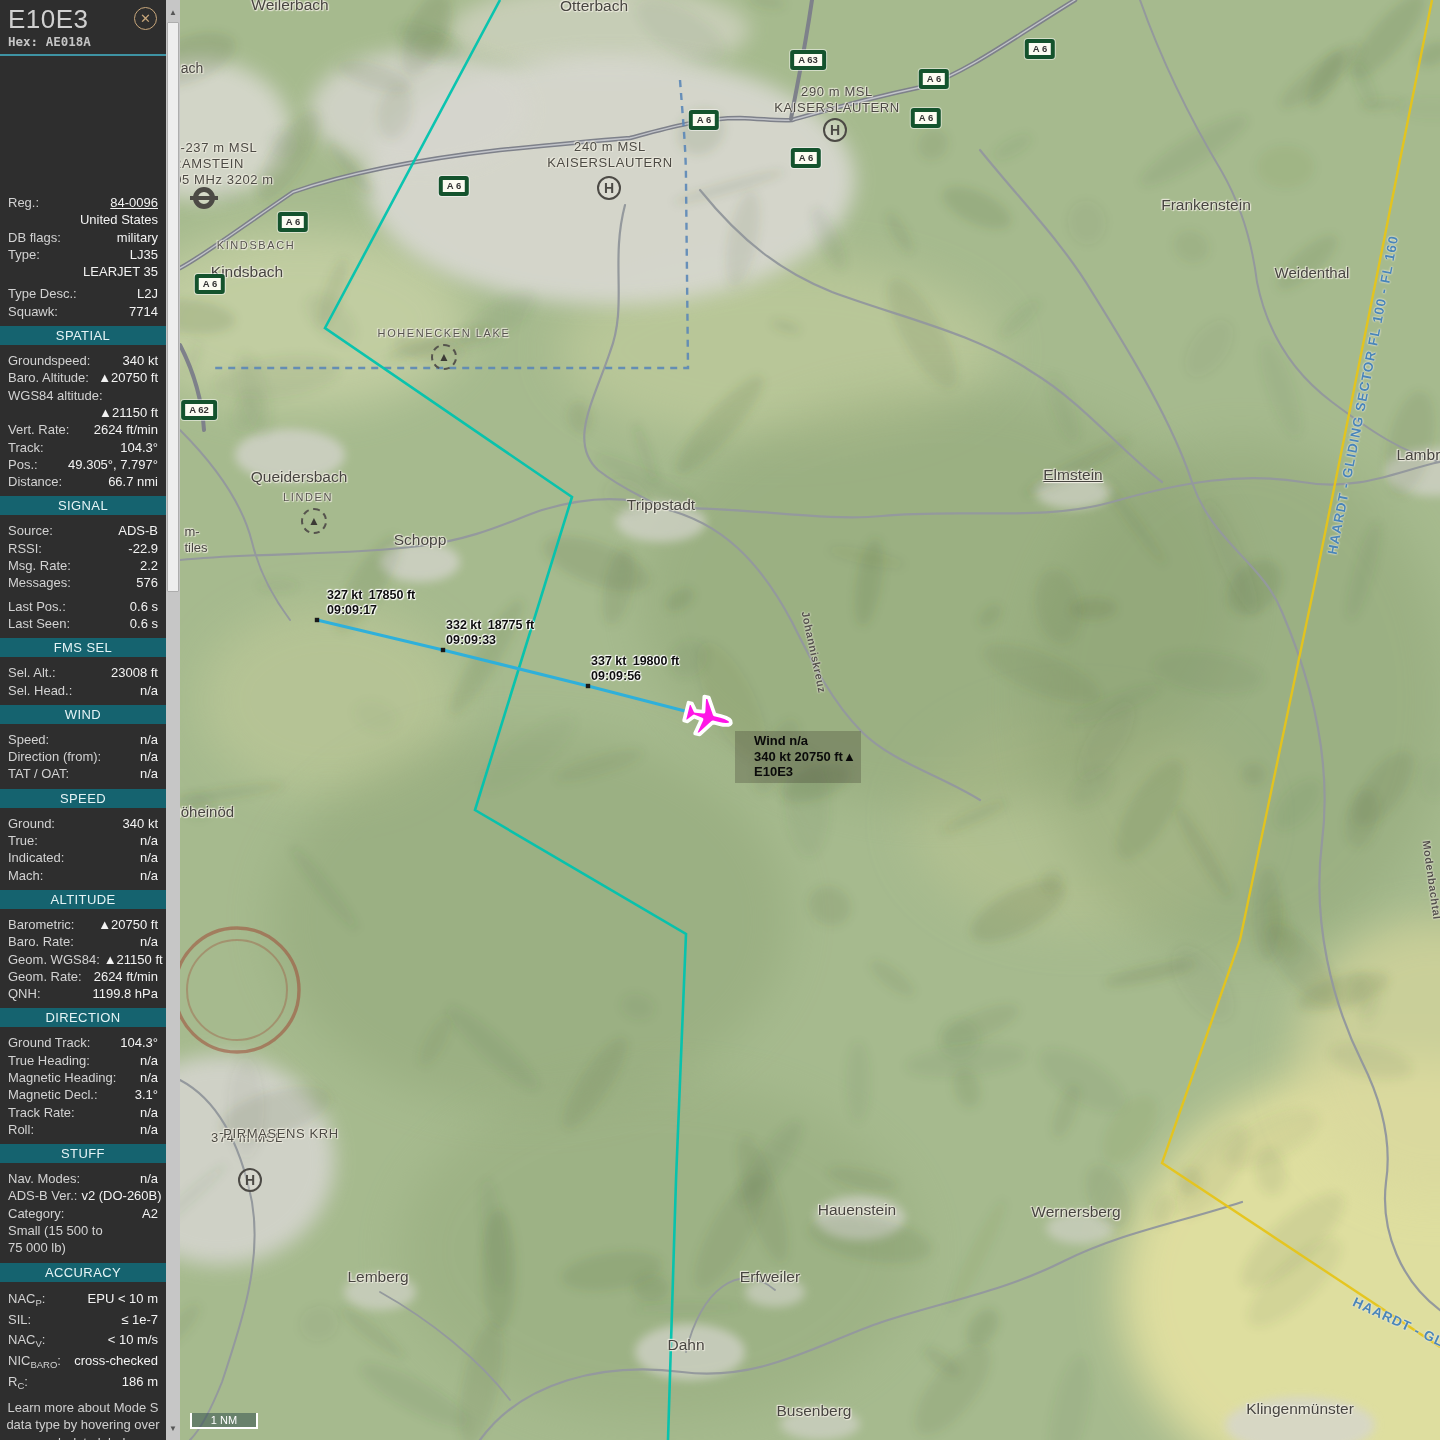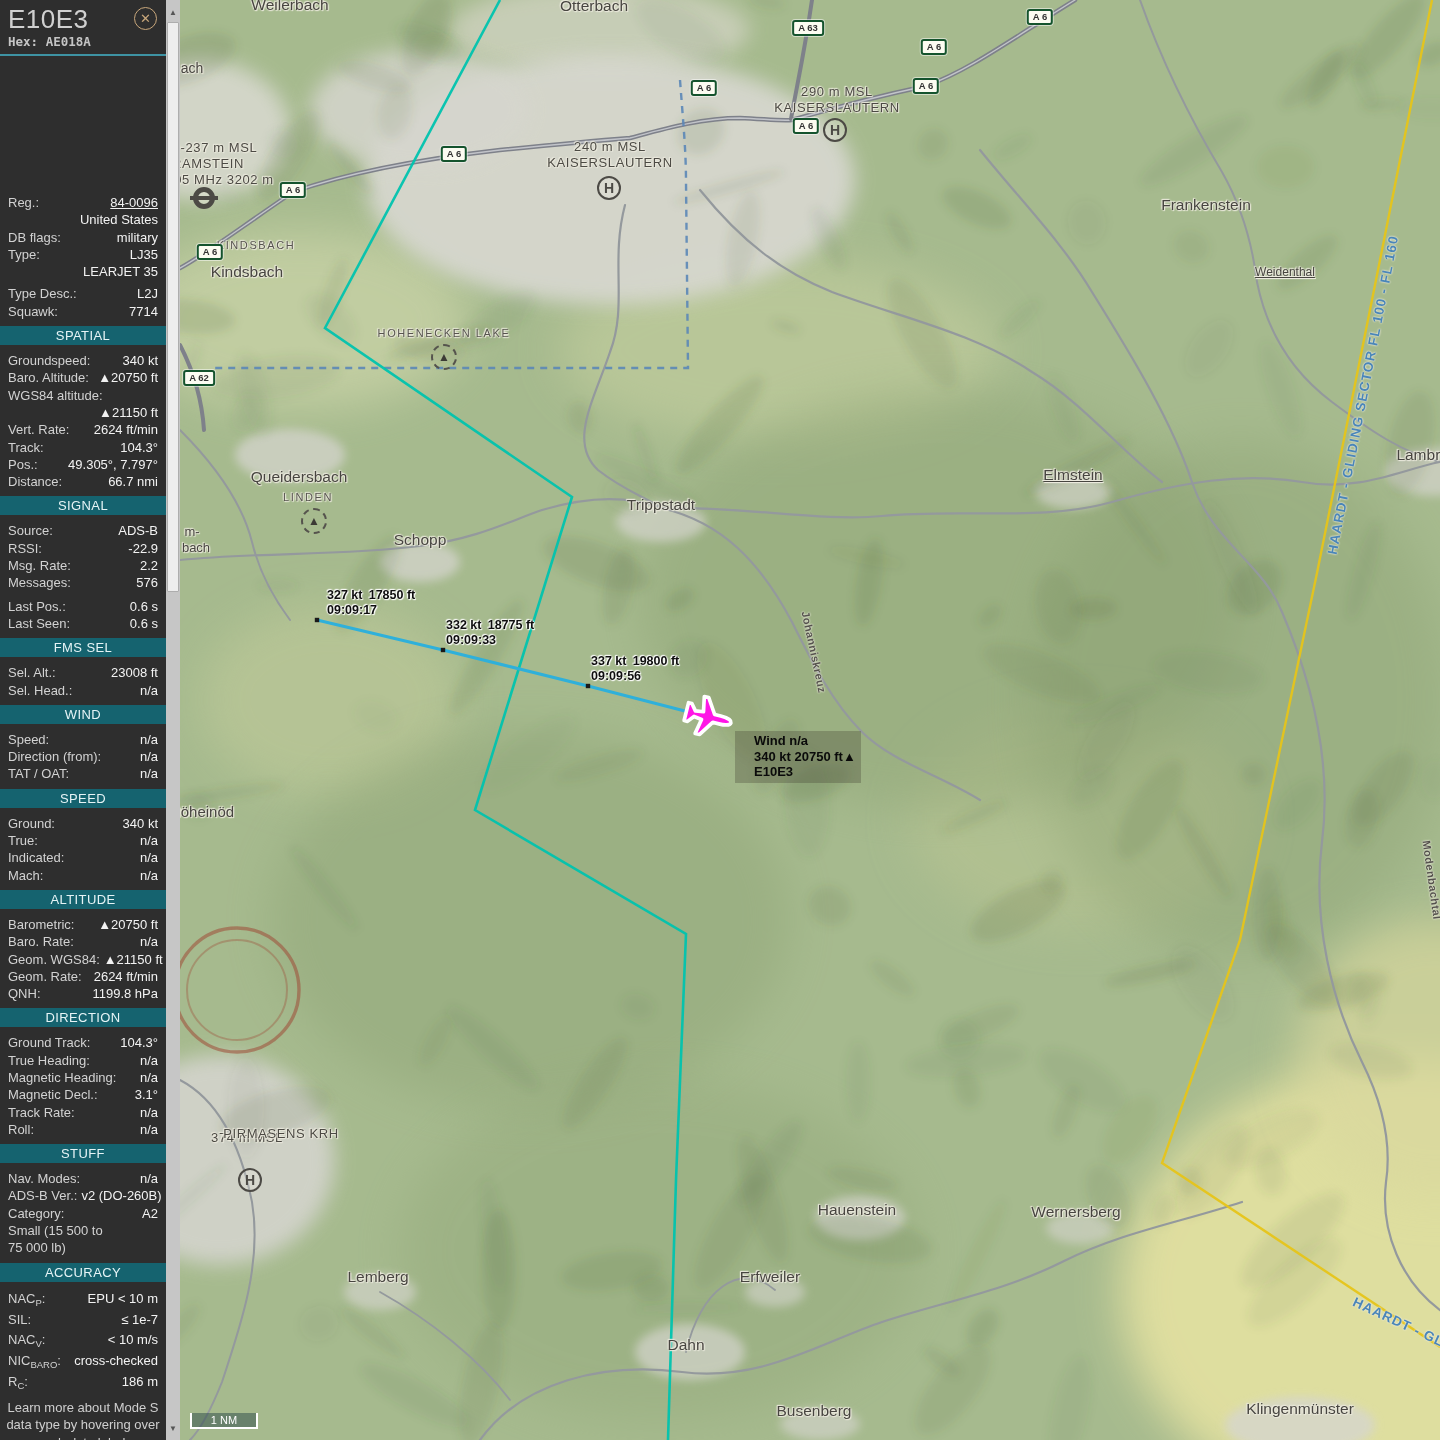--- a/index.html
+++ b/index.html
@@ -46,23 +46,23 @@
   
   .map{position:absolute;left:180px;top:0;width:1260px;height:1440px;overflow:hidden;
        background:var(--map-base);}
   .map svg{position:absolute;left:0;top:0;}
   .town{position:absolute;transform:translate(-50%,-50%);color:var(--town);white-space:nowrap;
         text-shadow:0 0 2px #eceade,0 0 2px #eceade,1px 1px 1px #eceade,-1px -1px 1px #eceade;}
   .town.caps{letter-spacing:1.6px;color:#56544e;}
   .town.msl{color:#4c4a44;letter-spacing:.6px;}
   .rot-label{position:absolute;white-space:nowrap;font-weight:600;
              text-shadow:0 0 2px #eceade,0 0 2px #eceade;}
-  .shield{position:absolute;transform:translate(-50%,-50%);background:#fcfcf2;border:2px solid #14532d;
+  .shield{position:absolute;transform:translate(-50%,-50%);background:#fcfcf2;border:4px solid #14532d;
           border-radius:3px;font-size:9.5px;font-weight:bold;color:#333;padding:0 4px;line-height:12px;
-          white-space:nowrap;box-shadow:0 0 0 1px rgba(255,255,255,.5);}
+          white-space:nowrap;box-shadow:0 0 0 1px rgba(255,255,255,.5);margin-top:32px;}
   .heli{position:absolute;transform:translate(-50%,-50%);width:24px;height:24px;border:2.2px solid #4c4a45;
         border-radius:50%;color:#4c4a45;font-weight:bold;font-size:14px;display:flex;align-items:center;
         justify-content:center;background:rgba(240,240,230,.25);}
   .glider{position:absolute;transform:translate(-50%,-50%);width:26px;height:26px;border:2px dashed #55534d;
           border-radius:50%;color:#3c3a35;font-size:12px;display:flex;align-items:center;justify-content:center;}
   .vor{position:absolute;transform:translate(-50%,-50%);width:22px;height:22px;border:5px solid #4c4a45;
        border-radius:50%;background:rgba(240,240,230,.4);}
   .vor::after{content:"";position:absolute;left:-8px;right:-8px;top:4px;height:4px;background:#4c4a45;}
   .trail-label{position:absolute;font-size:12.5px;font-weight:bold;color:#0e0e0e;line-height:14.8px;
                white-space:nowrap;text-shadow:0 0 2px #fff,0 0 2px #fff,1px 1px 1px #fff,-1px -1px 1px #fff;}
@@ -532,29 +532,29 @@
     <path d="M 320,0 L 145,328 L 392,497 L 295,810 L 506,934 L 496,1180 L 488,1440" fill="none" stroke="#00c3ae" stroke-width="2.6" opacity=".95"></path>
 
     <path d="M 1252,0 L 1196,280 L 1137,573 L 1060,940 L 982,1163 L 1260,1347" fill="none" stroke="#e6c419" stroke-width="2.4" opacity=".95"></path>
   </svg>
 
   <div id="maplabels">
       <div class="town" style="left: 110px; top: 5px; font-size: 15.5px;">Weilerbach</div>
       <div class="town" style="left: 414px; top: 6px; font-size: 15.5px;">Otterbach</div>
       <div class="town" style="left: 12px; top: 68px; font-size: 14px;">ach</div>
       <div class="town" style="left: 1026px; top: 205px; font-size: 15.5px; text-align: center;">Frankenstein</div>
-      <div class="town" style="left: 1105px; top: 272px; font-size: 12px; text-decoration: underline;">Weidenthal</div>
+      <div class="town" style="left: 1132px; top: 272px; font-size: 15px;">Weidenthal</div>
       <div class="town" style="left: 67px; top: 272px; font-size: 15.5px;">Kindsbach</div>
       <div class="town" style="left: 111px; top: 477px; font-size: 15.5px; margin-left: 8px;">Queidersbach</div>
       <div class="town" style="left: 481px; top: 505px; font-size: 15.5px;">Trippstadt</div>
       <div class="town" style="left: 240px; top: 540px; font-size: 15.5px;">Schopp</div>
       <div class="town" style="left: 893px; top: 475px; font-size: 15.5px; text-decoration: underline;">Elmstein</div>
       <div class="town" style="left: 1253px; top: 455px; font-size: 15.5px;">Lambrecht</div>
       <div class="town" style="left: 12px; top: 531px; font-size: 13px;">m-</div>
-      <div class="town" style="left: 16px; top: 547px; font-size: 13px;">bach</div>
+      <div class="town" style="left: 16px; top: 547px; font-size: 13px;">tiles</div>
       <div class="town" style="left: 22px; top: 811px; font-size: 15px;">Höheinöd</div>
       <div class="town" style="left: 677px; top: 1210px; font-size: 15.5px;">Hauenstein</div>
       <div class="town" style="left: 896px; top: 1212px; font-size: 15.5px;">Wernersberg</div>
       <div class="town" style="left: 590px; top: 1277px; font-size: 15.5px;">Erfweiler</div>
       <div class="town" style="left: 198px; top: 1277px; font-size: 15.5px;">Lemberg</div>
       <div class="town" style="left: 506px; top: 1345px; font-size: 15.5px;">Dahn</div>
       <div class="town" style="left: 634px; top: 1411px; font-size: 15.5px;">Busenberg</div>
       <div class="town" style="left: 1120px; top: 1409px; font-size: 15.5px;">Klingenmünster</div>
       <div class="town caps" style="left: 76px; top: 245px; font-size: 11px;">KINDSBACH</div>
       <div class="town caps" style="left: 264px; top: 333px; font-size: 11px;">HOHENECKEN LAKE</div>

